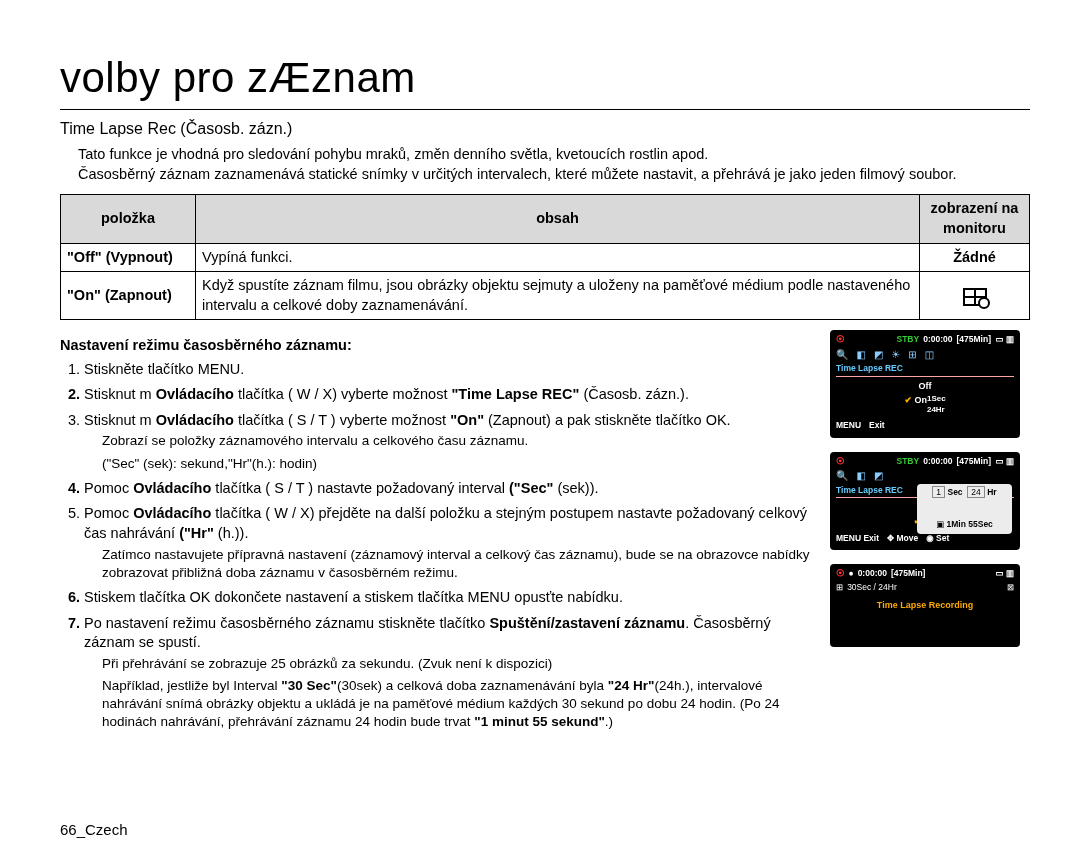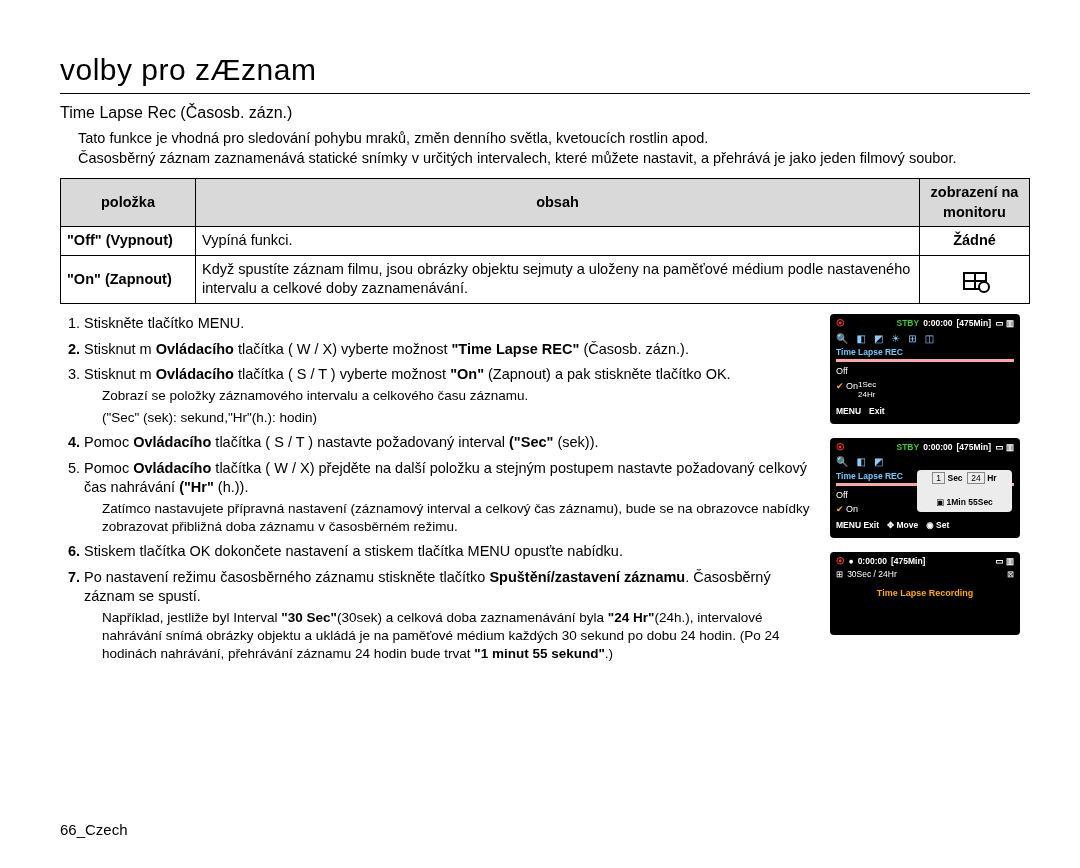--- a/index.html
+++ b/index.html
@@ -7,21 +7,21 @@
     font-family: Arial, Helvetica, sans-serif;
     width: 1080px;
     height: 868px;
     padding: 50px 50px 30px 60px;
     font-size: 14.5px;
     color: #000;
     line-height: 1.35;
     position: relative;
   }
   h1 {
-    font-size: 30px;
+    font-size: 42px;
     font-weight: 400;
     border-bottom: 1px solid #000;
     padding-bottom: 2px;
     margin-bottom: 8px;
     letter-spacing: 0.5px;
   }
   h2 {
     font-size: 16px;
     font-weight: 400;
     margin-bottom: 6px;
@@ -87,29 +87,30 @@
     display: flex;
     gap: 8px;
     font-size: 10px;
     margin: 2px 0;
     color: #8cf;
   }
   .lcd-title {
     color: #6cf;
     font-size: 8.5px;
     font-weight: 700;
-    border-bottom: 3px solid #fca5a5;
+    border-bottom: 1px solid #fca5a5;
     padding-bottom: 1px;
     margin-bottom: 2px;
   }
   .lcd-option {
     display: flex;
-    justify-content: flex-start;
+    justify-content: center;
     font-size: 9px;
     padding: 1px 0;
+    font-weight: bold;
   }
   .check { color: #fa0; }
   .lcd-side { color: #fff; font-size: 8px; }
   .lcd-bottom {
     display: flex;
     gap: 8px;
     font-size: 8.5px;
     margin-top: 4px;
     color: #fff;
     font-weight: 700;
@@ -171,20 +172,21 @@
     <td>Když spustíte záznam filmu, jsou obrázky objektu sejmuty a uloženy na paměťové médium podle nastaveného intervalu a celkové doby zaznamenávání.</td>
     <td class="icon-cell">
       <span class="grid-icon"><span class="clock-dot"></span></span>
     </td>
   </tr>
 </tbody>
   </table>
 
 <div class="content-row">
   <div class="left-col">
+    <p class="subhead">Nastavení režimu časosběrného záznamu:</p>
     <ol class="steps">
       <li><span>Stiskněte tlačítko MENU.</span></li>
       <li style="font-weight:700">
         <span style="font-weight:400">Stisknut m </span><b>Ovládacího</b><span style="font-weight:400"> tlačítka ( W /  X) vyberte možnost </span><b>"Time Lapse REC"</b><span style="font-weight:400"> (Časosb. zázn.).</span>
       </li>
       <li>
         <span>Stisknut m </span><b>Ovládacího</b><span> tlačítka (  S / T ) vyberte možnost </span><b>"On"</b><span> (Zapnout) a pak stiskněte tlačítko OK.</span>
         <div class="subnote" style="margin-left:18px">Zobrazí se položky záznamového intervalu a celkového času záznamu.</div>
         <div class="subnote" style="margin-left:18px">("Sec" (sek): sekund,"Hr"(h.): hodin)</div>
       </li>
@@ -193,20 +195,21 @@
       </li>
       <li>
         <span>Pomoc </span><b>Ovládacího</b><span> tlačítka ( W /  X) přejděte na další položku a stejným postupem nastavte požadovaný celkový čas nahrávání </span><b>("Hr"</b><span> (h.)).</span>
         <div class="subnote" style="margin-left:18px">Zatímco nastavujete přípravná nastavení (záznamový interval a celkový čas záznamu), bude se na obrazovce nabídky zobrazovat přibližná doba záznamu v časosběrném režimu.</div>
       </li>
       <li style="font-weight:700">
         <span style="font-weight:400">Stiskem tlačítka OK dokončete nastavení a stiskem tlačítka MENU opusťte nabídku.</span>
       </li>
       <li style="font-weight:700">
         <span style="font-weight:400">Po nastavení režimu časosběrného záznamu stiskněte tlačítko </span><b>Spuštění/zastavení záznamu</b><span style="font-weight:400">. Časosběrný záznam se spustí.</span>
+        <div class="subnote" style="margin-left:18px;font-weight:400">Při přehrávání se zobrazuje 25 obrázků za sekundu. (Zvuk není k dispozici)</div>
         <div class="subnote" style="margin-left:18px;font-weight:400">
           <span>Například, jestliže byl Interval </span><b>"30 Sec"</b><span>(30sek) a celková doba zaznamenávání byla </span><b>"24 Hr"</b><span>(24h.), intervalové nahrávání snímá obrázky objektu a ukládá je na paměťové médium každých 30 sekund po dobu 24 hodin. (Po 24 hodinách nahrávání, přehrávání záznamu 24 hodin bude trvat </span><b>"1 minut 55 sekund"</b><span>.)</span>
         </div>
       </li>
     </ol>
   </div>
 
   <div class="right-col">
 
     <div class="lcd">
@@ -254,21 +257,21 @@
         </div>
       <div class="lcd-title">Time Lapse REC</div>
       <div class="lcd-option">
           <span>Off</span>
         </div>
       <div class="lcd-option">
           <span><span class="check">✔</span> <span>On</span></span>
         </div>
       <div class="lcd-popup">
         <div><span style="border:1px solid #888;padding:0 3px">1</span> <b>Sec</b>&nbsp;&nbsp;<span style="border:1px solid #888;padding:0 3px">24</span> <b>Hr</b></div>
-        <div style="margin-top:13px">▣ <b>1Min 55Sec</b></div>
+        <div style="margin-top:21px">▣ <b>1Min 55Sec</b></div>
       </div>
       <div class="lcd-bottom">
         <span><span>MENU</span> <span>Exit</span></span>
         <span>✥ <span>Move</span></span>
         <span>◉ <span>Set</span></span>
       </div>
     </div>
 
     <div class="lcd">
       <div class="lcd-top">

